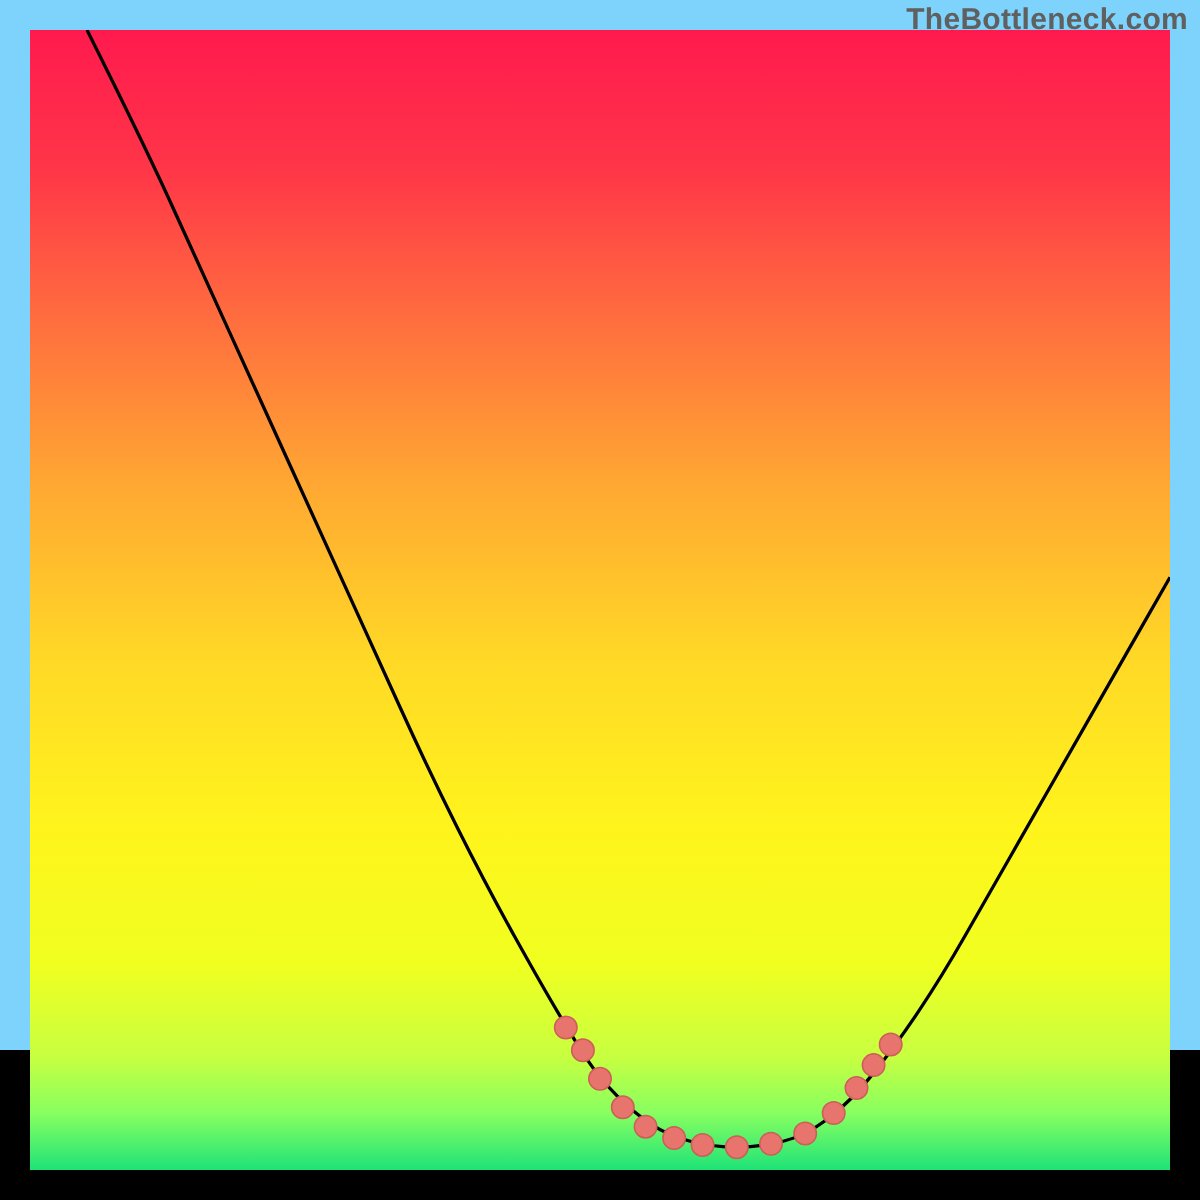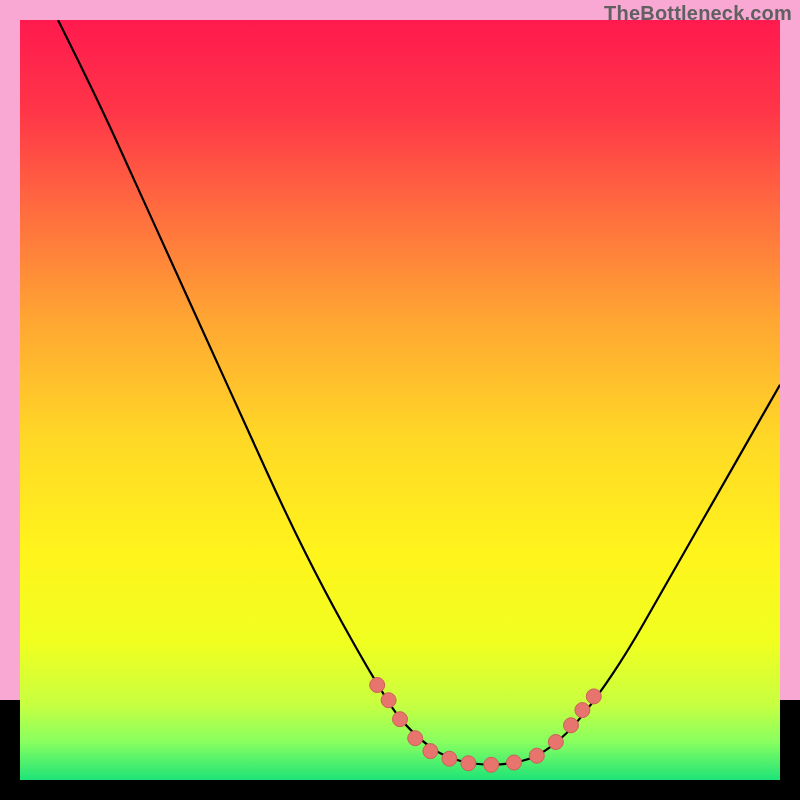--- a/index.html
+++ b/index.html
@@ -2,21 +2,21 @@
 <html><head>
 <meta charset="utf-8">
 <style>
   * { margin: 0; padding: 0; box-sizing: border-box; }
   html, body { width: 800px; height: 800px; overflow: hidden; }
   body { background: #000; font-family: Arial, Helvetica, sans-serif; }
   .frame {
     position: relative;
     width: 800px;
     height: 700px;
-    background: #f9a8d4;
+    background: #7dd3fc;
   }
   .plot-area {
     position: absolute;
     left: 20px;
     top: 20px;
     width: 760px;
     height: 760px;
   }
   .attribution {
     position: absolute;

